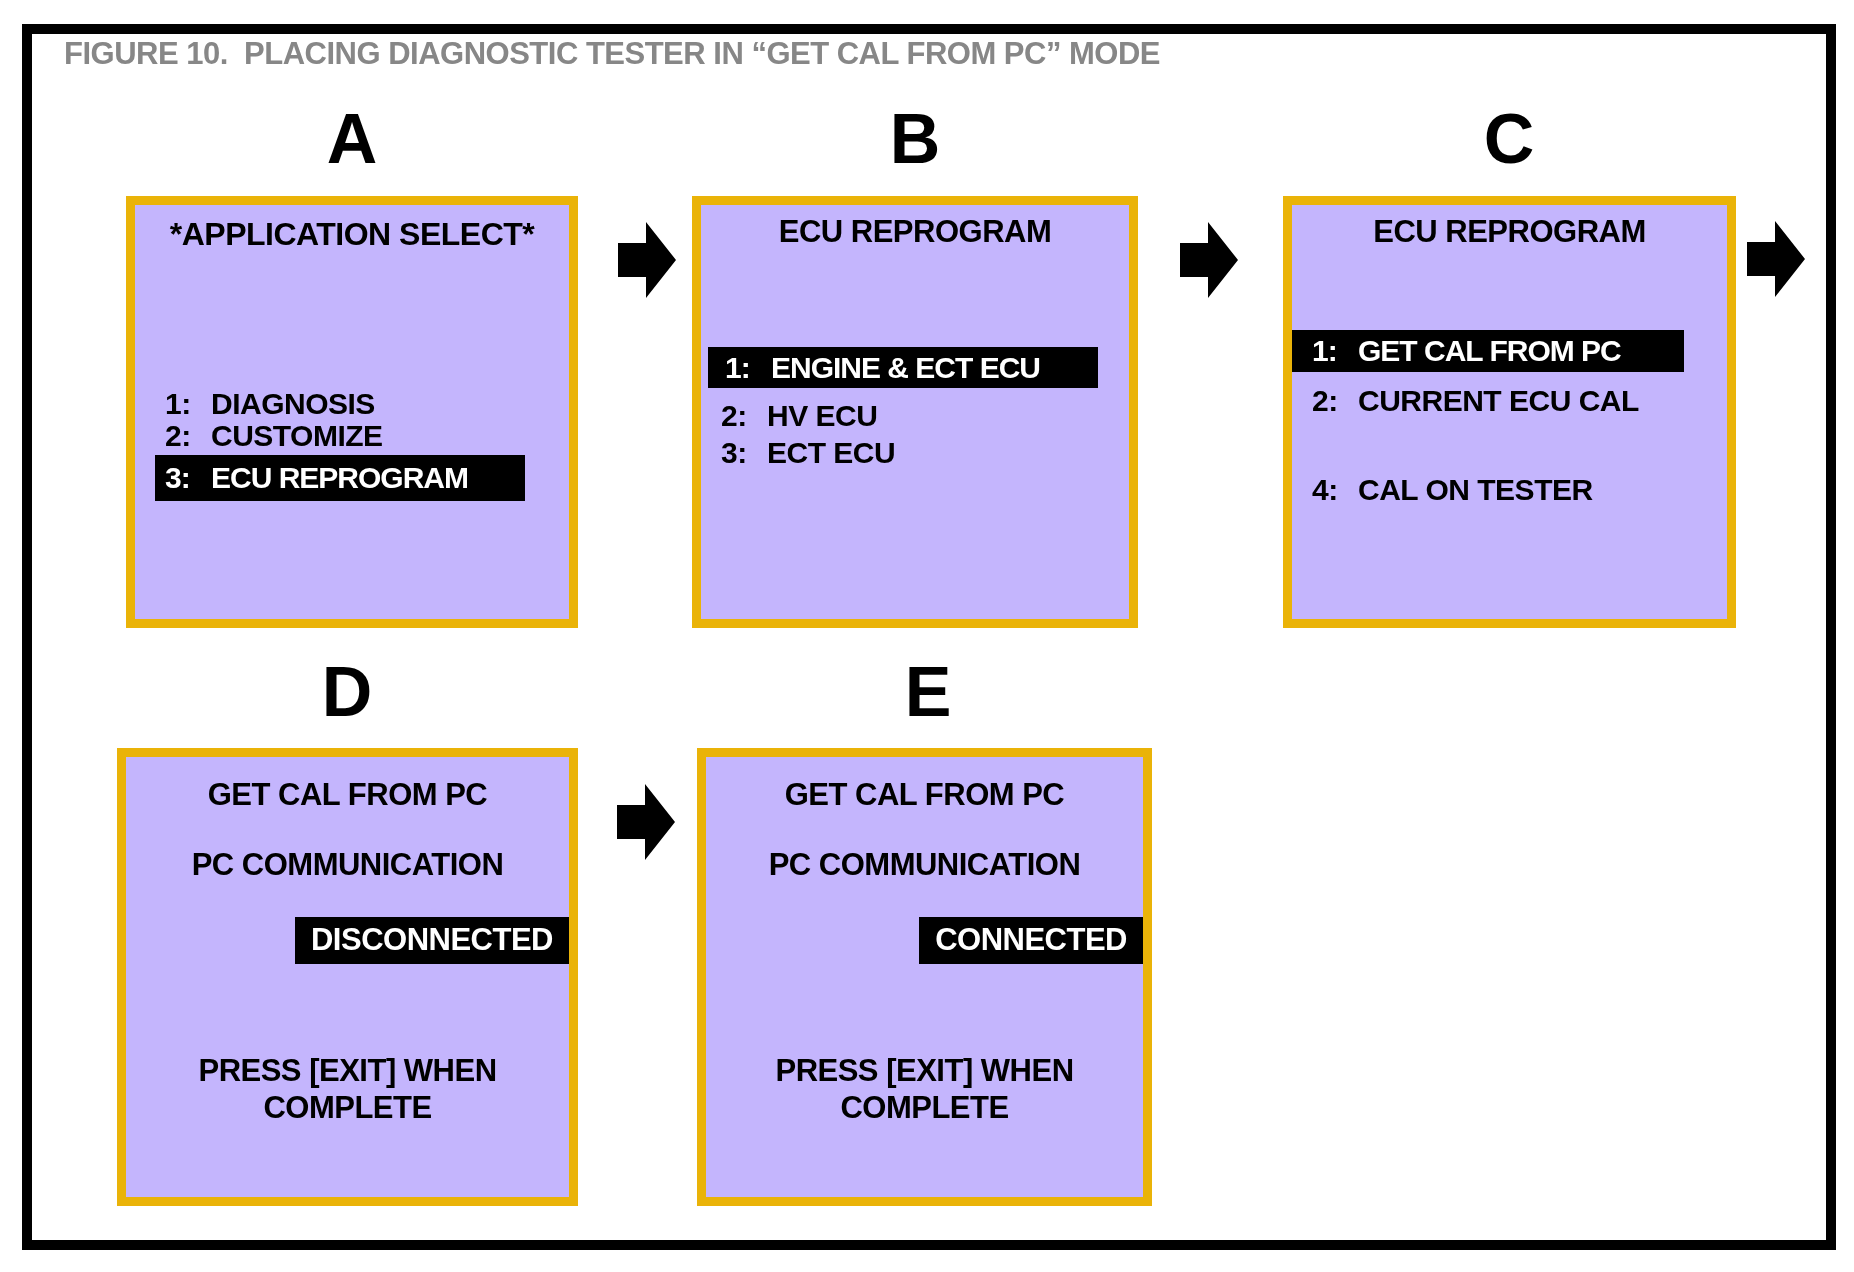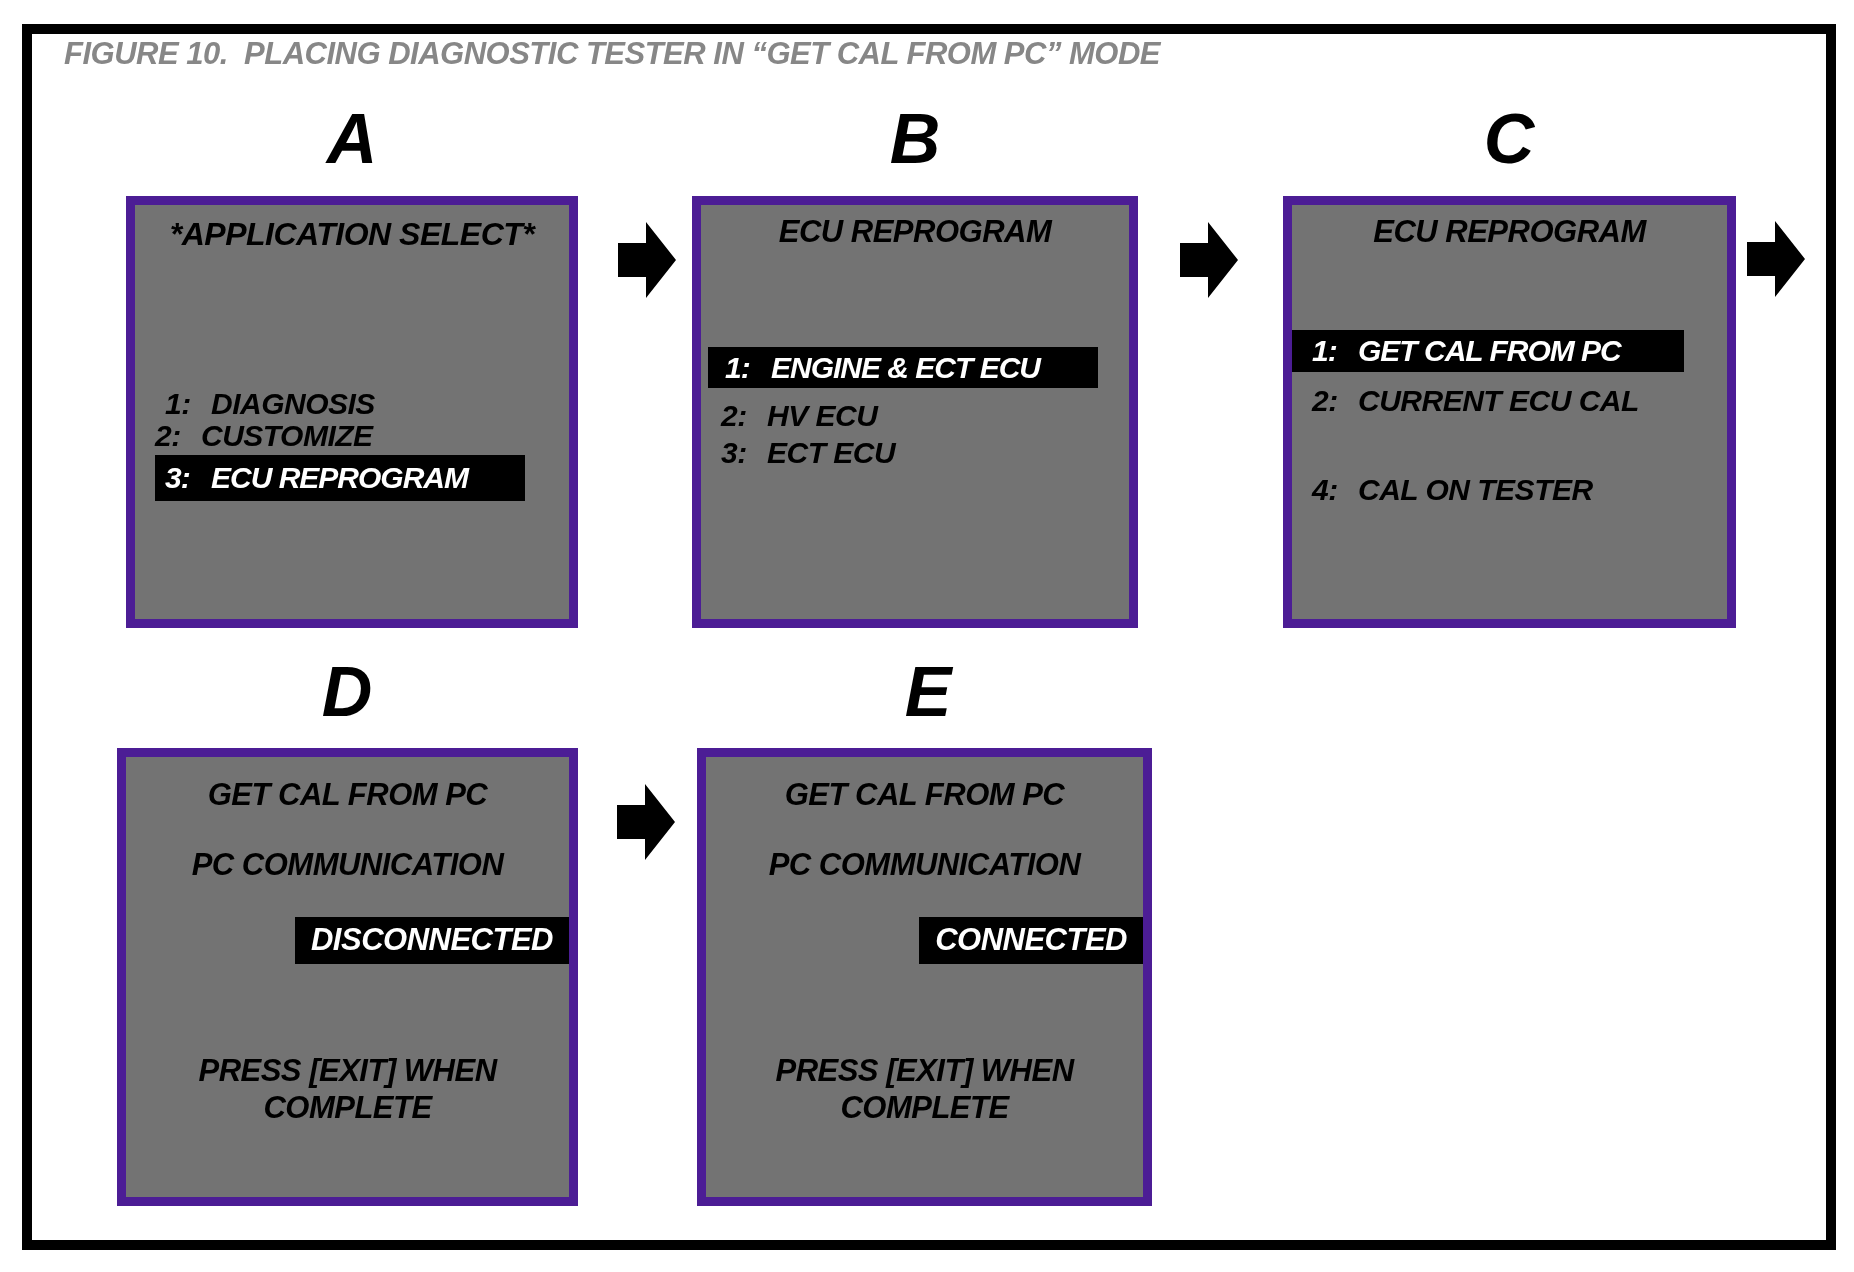--- a/index.html
+++ b/index.html
@@ -1,34 +1,33 @@
 <!DOCTYPE html>
 <html><head>
 <meta charset="utf-8">
 <style>
   html,body { margin:0; padding:0; background:#ffffff; }
   .stage {
     position:relative; width:1854px; height:1272px; background:#ffffff;
     font-family:"Liberation Sans","DejaVu Sans",sans-serif; font-weight:bold; color:#000;
     overflow:hidden;
-    font-style:italic;
   }
   .frame {
     position:absolute; left:22px; top:24px; width:1814px; height:1226px;
     border:10px solid #000; box-sizing:border-box; background:#ffffff;
   }
   .fig-title {
     position:absolute; left:64px; top:36px; font-size:31px; color:#878787;
     letter-spacing:-0.5px; white-space:pre;
   }
   .screen-label {
     position:absolute; width:120px; text-align:center; font-size:70px; line-height:70px;
   }
   .screen {
-    position:absolute; border:9px solid #4c1d95; box-sizing:border-box; background:#737373;
+    position:absolute; border:9px solid #eab308; box-sizing:border-box; background:#c4b5fd;
   }
   .hdr {
     position:absolute; left:0; right:0; text-align:center; font-size:31px;
     line-height:34px; letter-spacing:-0.5px; white-space:nowrap;
   }
   .row {
     position:absolute; font-size:30px; letter-spacing:-0.5px; white-space:nowrap; line-height:32px;
   }
   .num { display:inline-block; width:46px; }
   .bar {
@@ -55,21 +54,21 @@
 
   <div class="fig-title">FIGURE 10.  PLACING DIAGNOSTIC TESTER IN “GET CAL FROM PC” MODE</div>
 
   <div class="screen-label" style="left:292px; top:104px;">A</div>
   <div class="screen-label" style="left:855px; top:104px;">B</div>
   <div class="screen-label" style="left:1449px; top:104px;">C</div>
 
   <div class="screen" style="left:126px; top:196px; width:452px; height:432px;">
     <div class="hdr" style="top:12px; font-size:32px;">*APPLICATION SELECT*</div>
     <div class="row" style="left:30px; top:183px;"><span class="num">1:</span><span>DIAGNOSIS</span></div>
-    <div class="row" style="left:20px; top:215px;"><span class="num">2:</span><span>CUSTOMIZE</span></div>
+    <div class="row" style="left:30px; top:215px;"><span class="num">2:</span><span>CUSTOMIZE</span></div>
     <div class="bar" style="left:20px; top:250px; width:370px; height:46px; padding-left:10px;">
         <span class="num">3:</span>
         <span>ECU REPROGRAM</span>
       </div>
   </div>
 
   <svg class="flow-arrow" style="left:618px; top:222px;" width="58" height="76" viewBox="0 0 58 76">
     <polygon points="0,21 28,21 28,0 58,38 28,76 28,55 0,55" fill="#000"></polygon>
   </svg>
 

